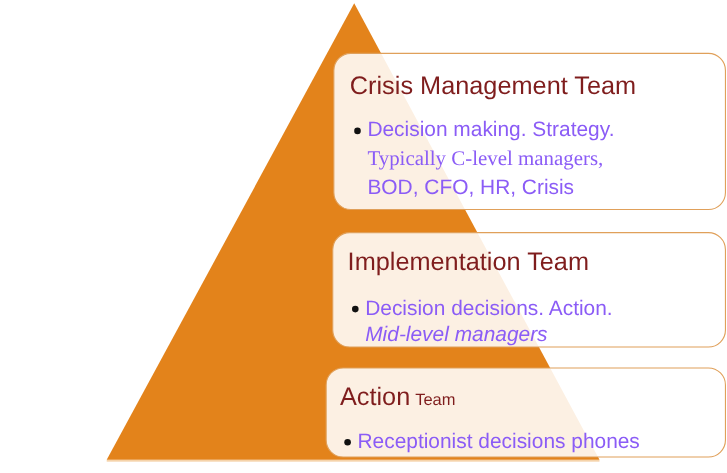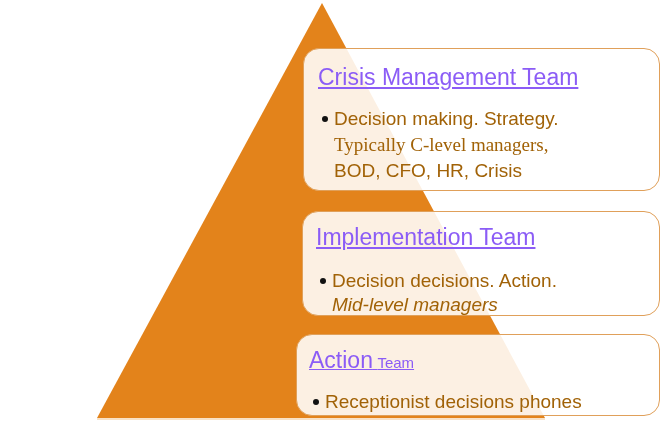--- a/index.html
+++ b/index.html
@@ -2,22 +2,22 @@
 <html><head>
 <meta charset="utf-8">
 <style>
   html, body { margin:0; padding:0; background:#ffffff; }
   body { width:661px; height:430px; position:relative; overflow:hidden;
          font-family:"Liberation Sans", "DejaVu Sans", sans-serif; color:#111; }
   #pyramid { position:absolute; left:0; top:0; }
   .box { position:absolute; box-sizing:border-box;
          background:rgba(255,255,255,0.88);
          border:1.5px solid #E0A05A; border-radius:16px; }
-  .title { position:absolute; white-space:nowrap; color:#8b5cf6;text-decoration:underline; }
-  .bullet { position:absolute; white-space:nowrap; color:#a16207; font-size:19px; line-height:24px; }
+  .title { position:absolute; white-space:nowrap; color:#7f1d1d; }
+  .bullet { position:absolute; white-space:nowrap; color:#8b5cf6; font-size:19px; line-height:24px; }
   .dot { position:absolute; width:6px; height:6px; border-radius:50%; background:#111; }
 </style>
 </head>
 <body>
 
 <svg id="pyramid" width="661" height="430">
   <polygon points="322,3 97,418 545,418" fill="#E3831B"></polygon>
   <line x1="97" y1="419" x2="545" y2="419" stroke="#F2C48E" stroke-width="1"></line>
 </svg>
 

